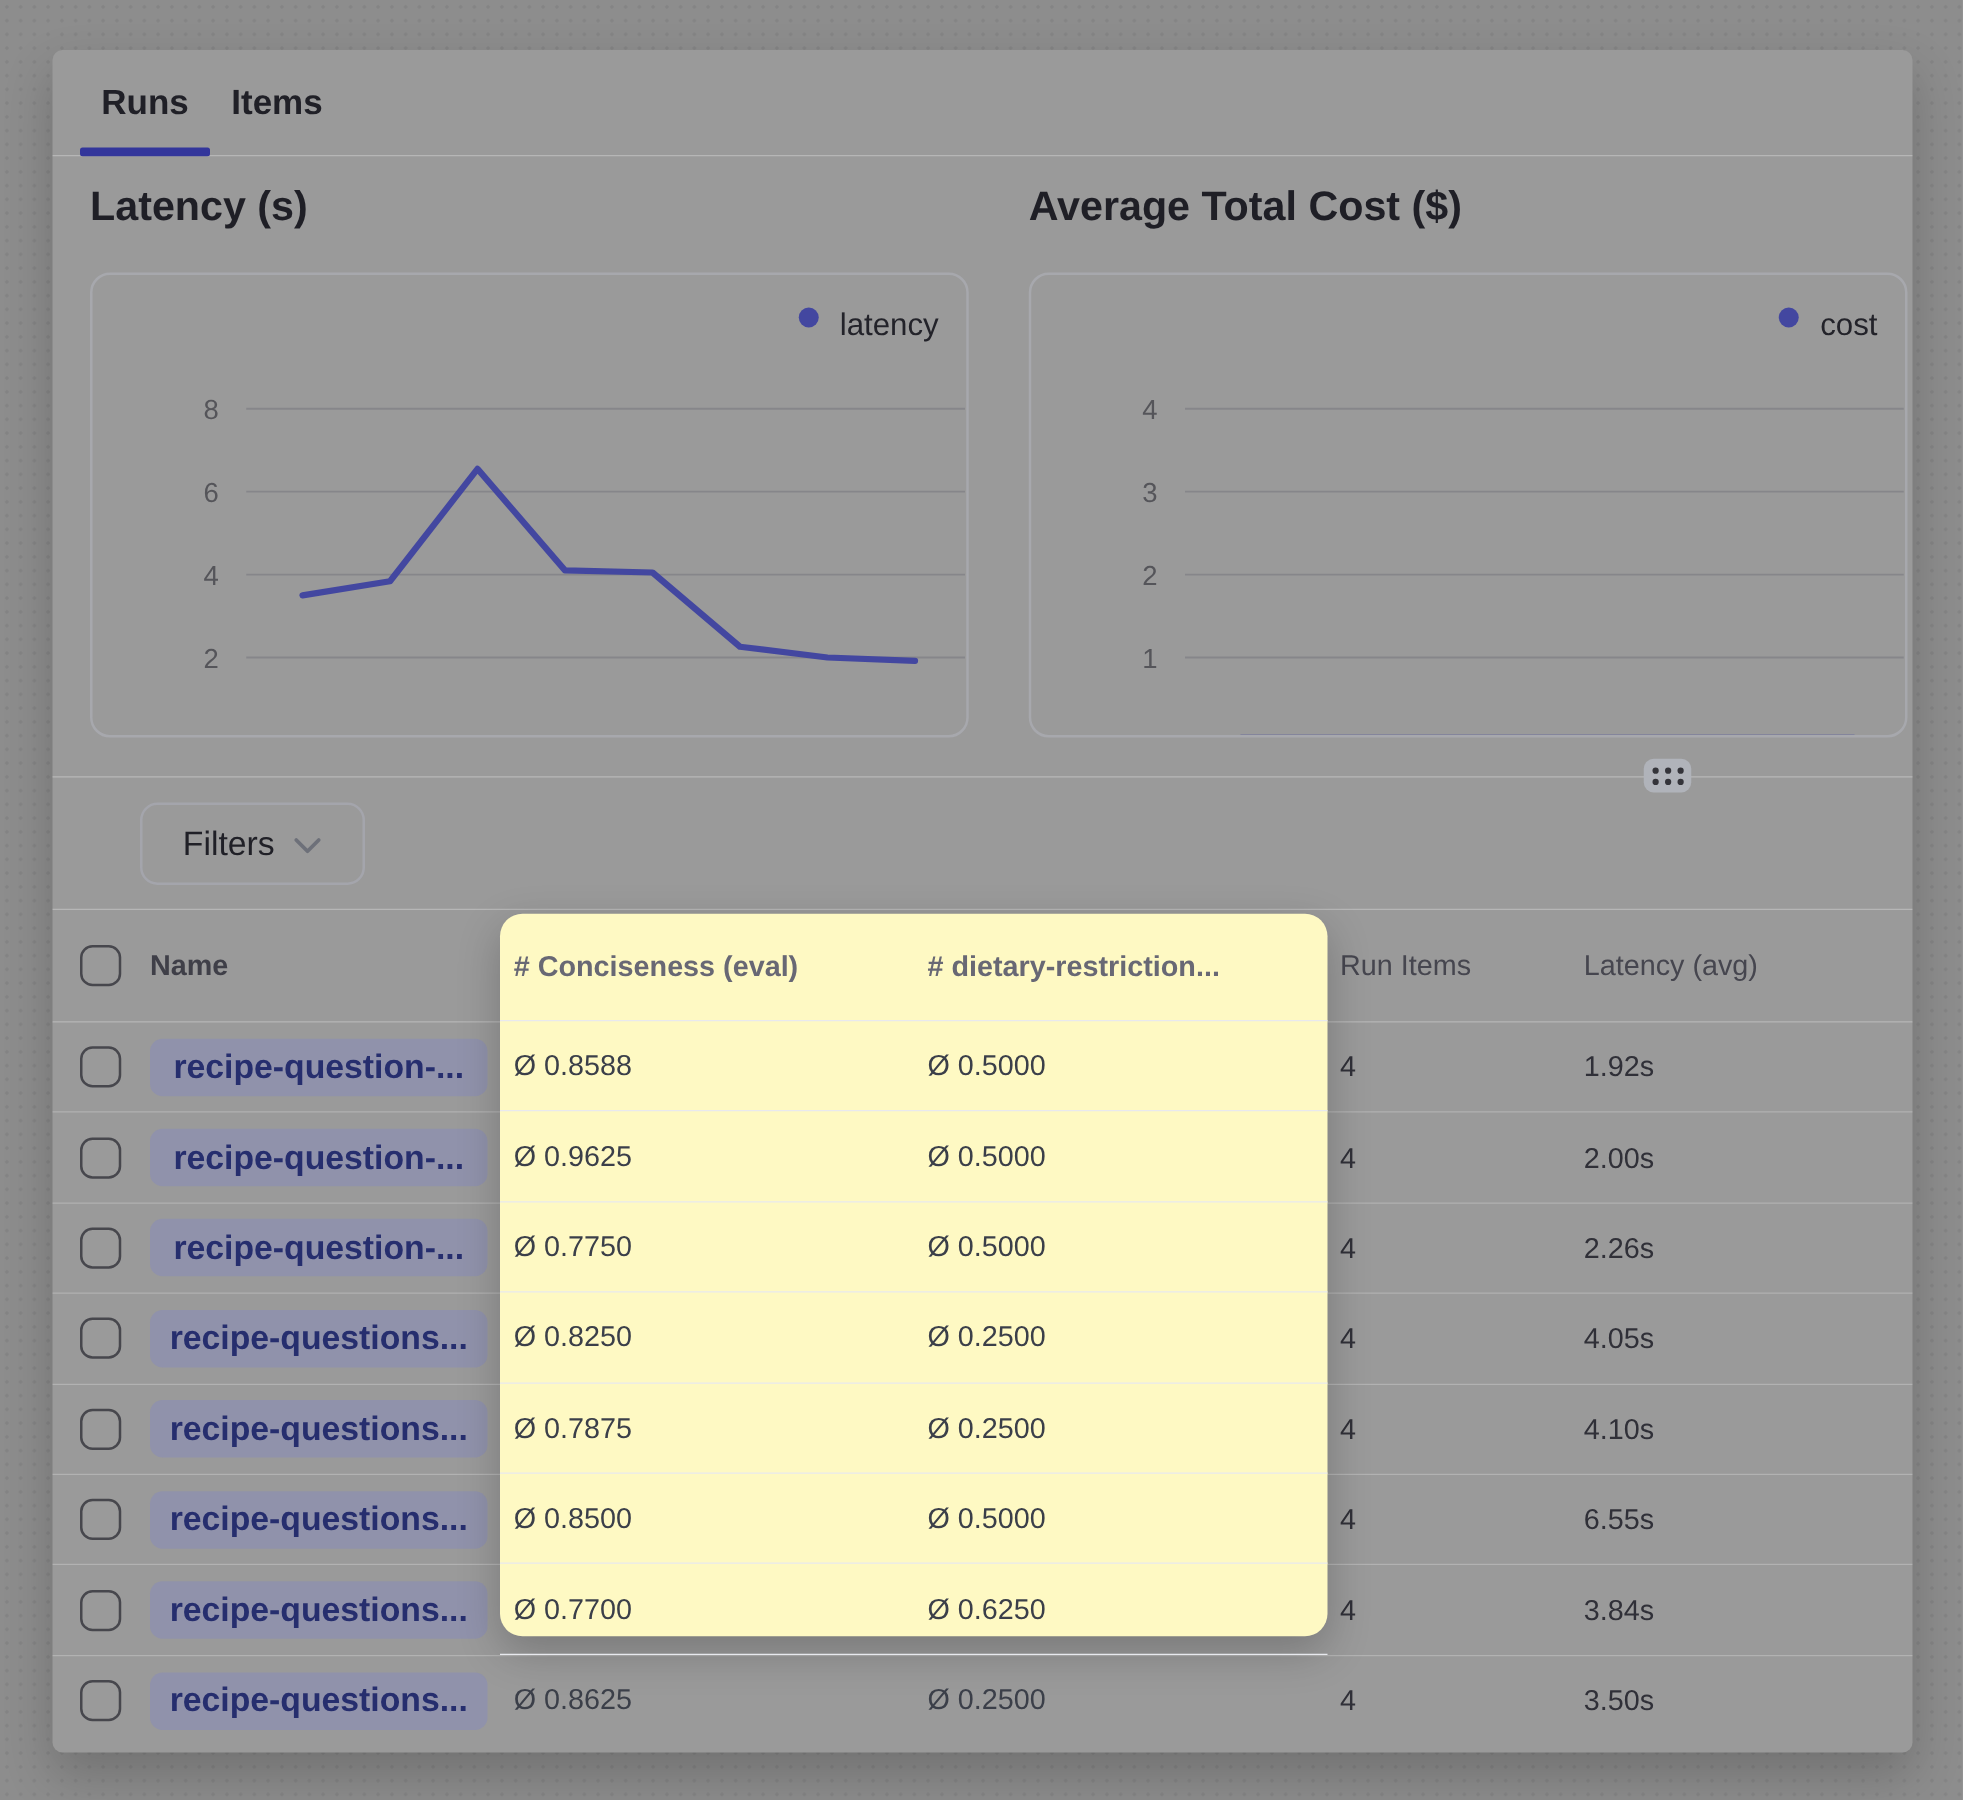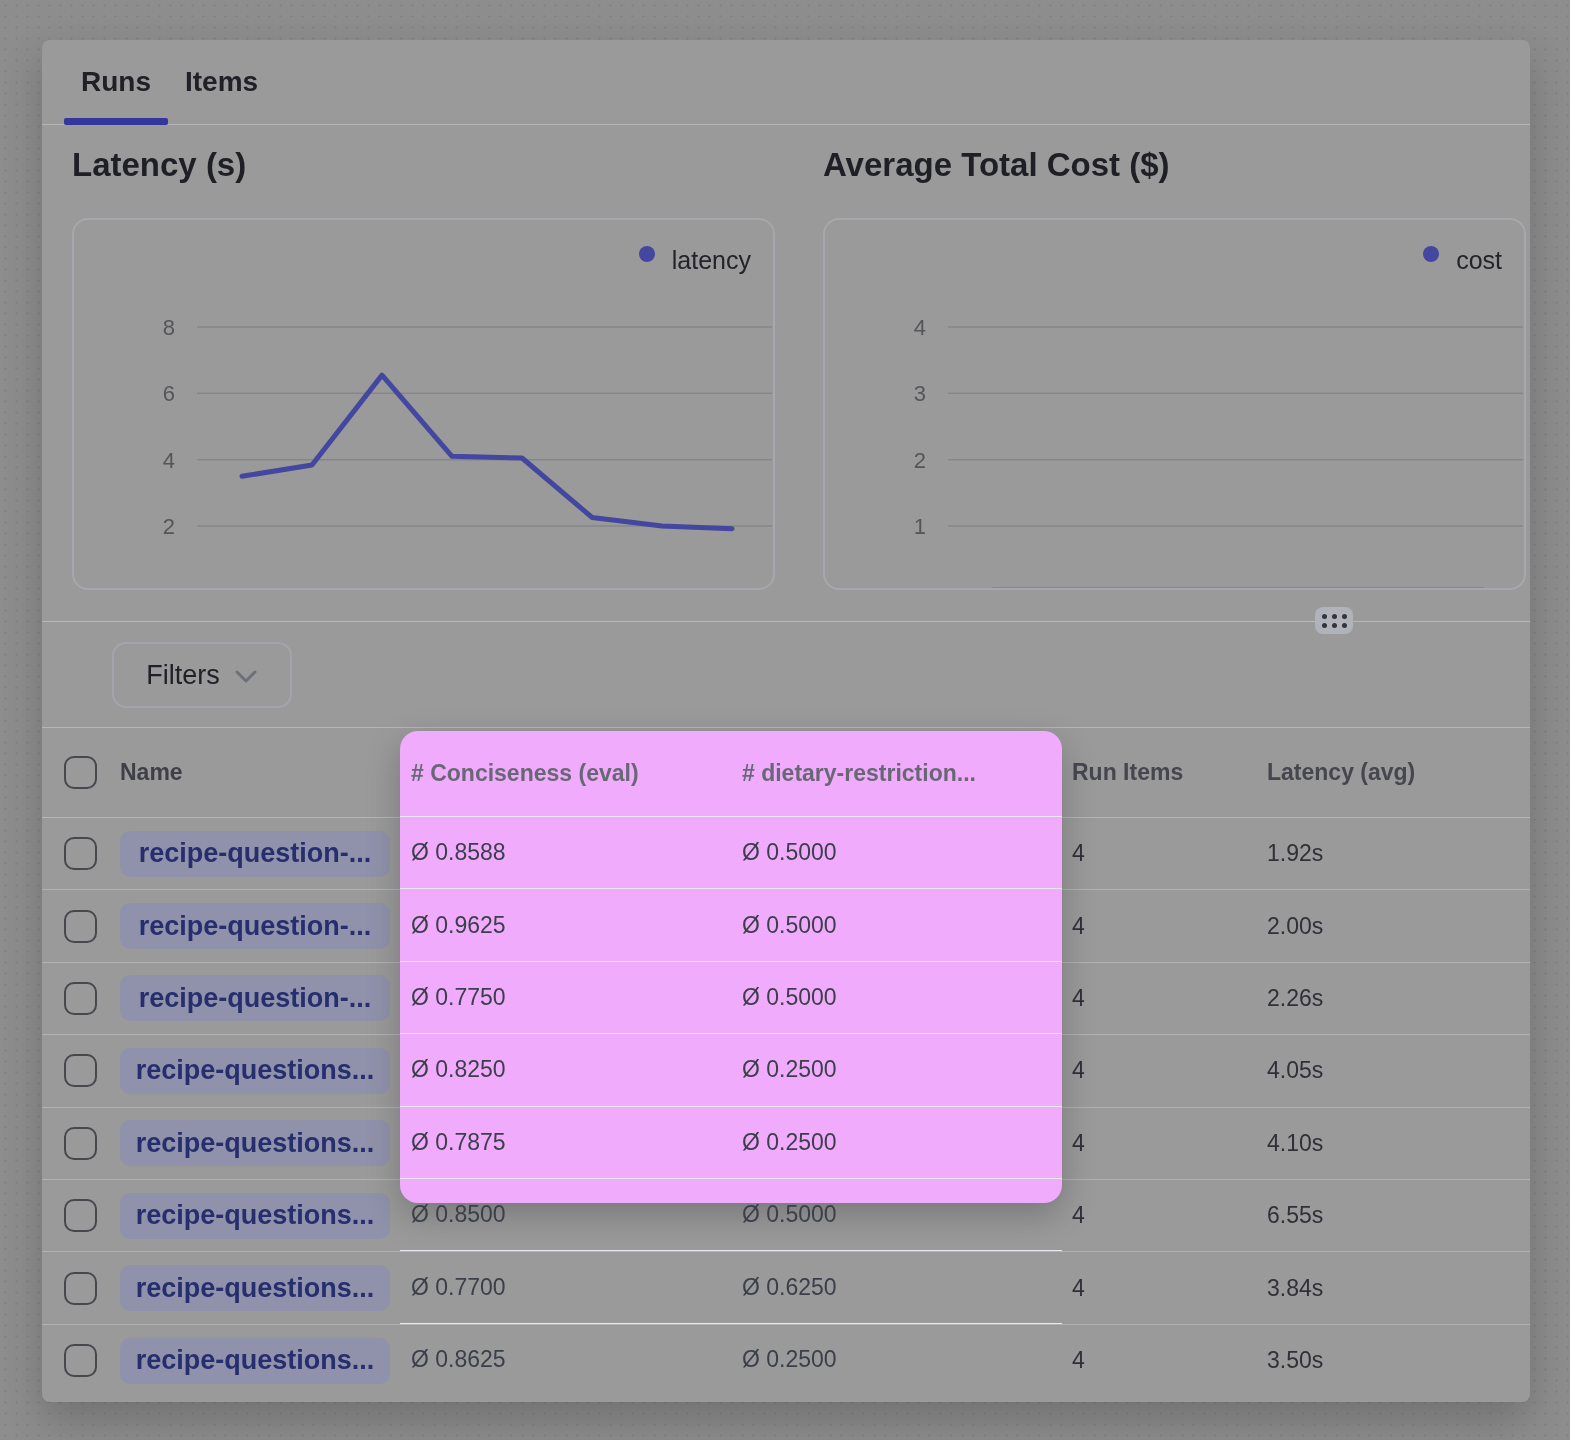--- a/index.html
+++ b/index.html
@@ -68,38 +68,38 @@
   }
   .filters-btn svg { margin-top:3px; }
   
   .table { position:absolute; left:0; top:687px; width:100%; height:783px; border-top:1px solid rgba(255,255,255,0.28); }
   .trow {
     display:grid; grid-template-columns:78px 280px 331px 331px 195px 1fr;
     align-items:center;
   }
   .thead { height:90px; border-bottom:1px solid rgba(255,255,255,0.28); }
   .thead .hname { font-size:23px; font-weight:600; color:#3f3f48; }
-  .thead .hcell { font-size:23px; font-weight:700; color:#46464f; padding-left:10px; }
+  .thead .hcell { font-size:23px; font-weight:400; color:#46464f; padding-left:10px; }
   .tbody .trow { height:72.4px; }
   .tbody .trow:not(:last-child) { border-bottom:1px solid rgba(255,255,255,0.24); }
   .cbox {
     width:33px; height:33px; margin-left:22px;
     border:2.5px solid #47474d; border-radius:10px; background:transparent; cursor:pointer;
   }
   .pill {
     width:270px; height:46px; border-radius:10px; background:#9092ab;
     display:flex; align-items:center; justify-content:center;
     font-size:27px; font-weight:700; color:#262e6e; cursor:pointer;
     white-space:nowrap; overflow:hidden;
   }
   .gcell { font-size:23px; color:#303038; padding-left:10px; }
   
   .spotlight {
-    position:absolute; left:358px; top:691px; width:662px; height:472px;
-    background:#f0abfc; border-radius:18px;
+    position:absolute; left:358px; top:691px; width:662px; height:578px;
+    background:#fef9c3; border-radius:18px;
     box-shadow:0 12px 34px rgba(0,0,0,0.22);
   }
   .srow { display:grid; grid-template-columns:331px 331px; align-items:center; }
   .shead { height:86px; border-bottom:1px solid #e8e9ee; }
   .shead .scell { font-size:23px; font-weight:600; color:#686874; }
   .sbody .srow { height:72.4px; }
   .sbody .srow:not(:last-child) { border-bottom:1px solid #e8e9ee; }
   .scell { padding-left:11px; white-space:nowrap; overflow:hidden; }
   .sval { font-size:23px; color:#3b3f49; }
 </style>

